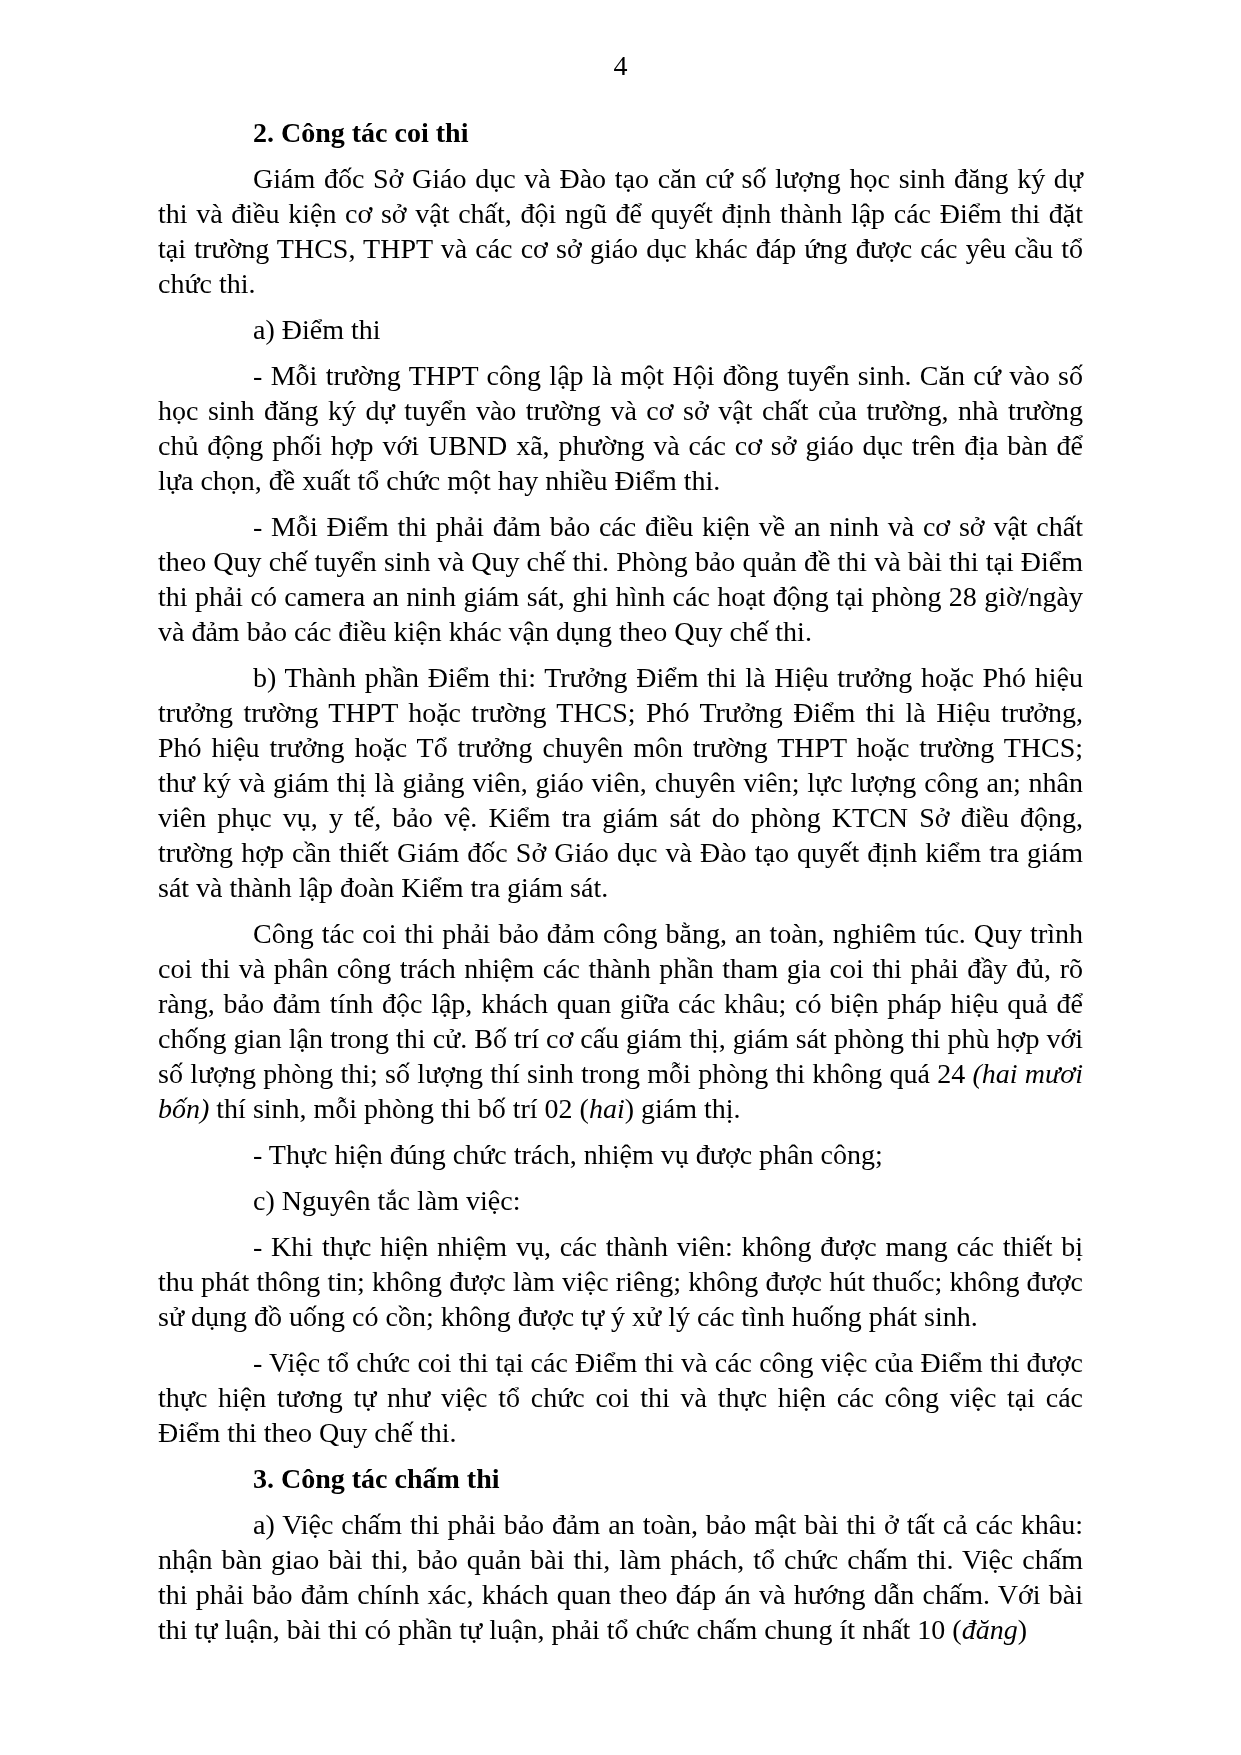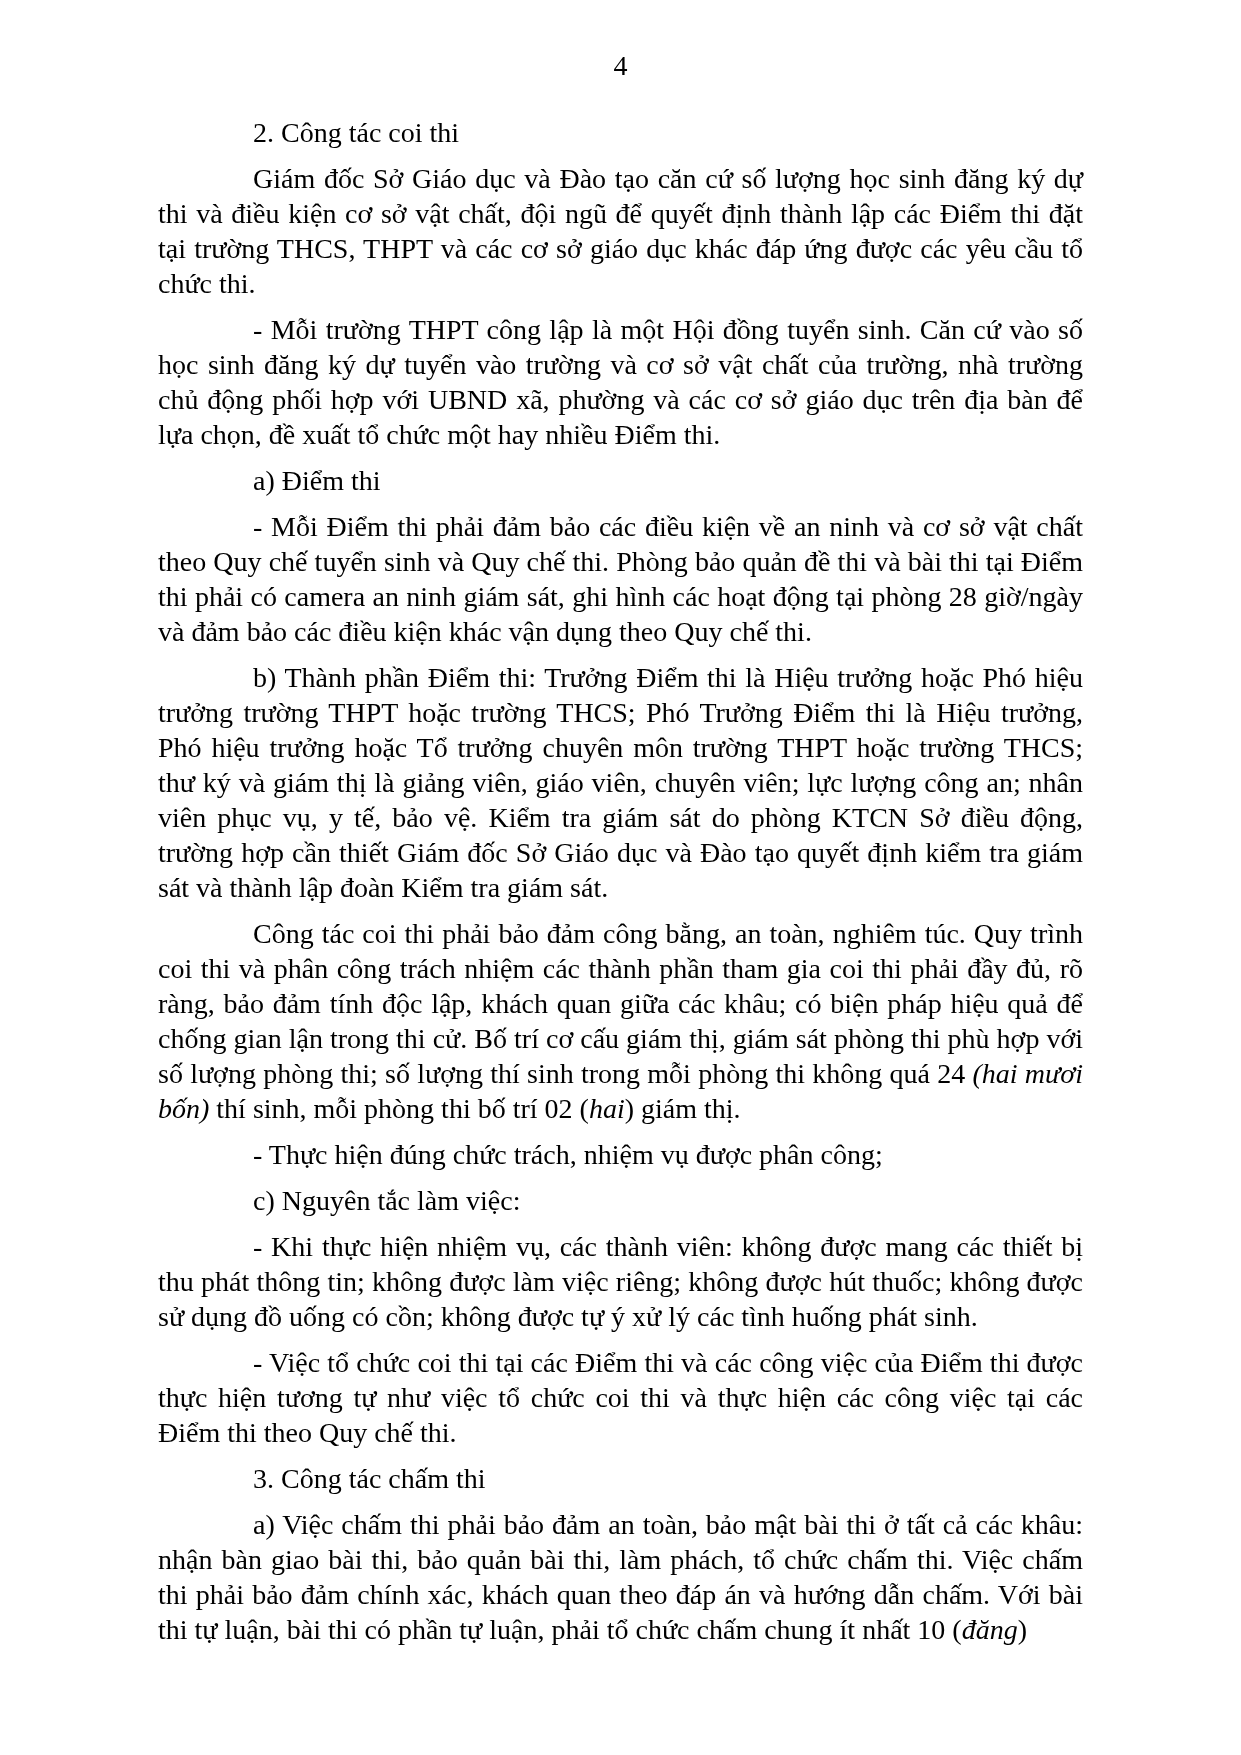--- a/index.html
+++ b/index.html
@@ -27,43 +27,43 @@
     margin: 32px 158px 0 158px; 
   }
   .para, .heading {
     margin: 0 0 11px 0;
     font-size: 28px;
     line-height: 35px;
     text-indent: 95px;
     text-align: justify;
   }
   .heading {
-    font-weight: normal;
+    font-weight: bold;
     text-align: left;
   }
   .italic {
     font-style: italic;
   }
 </style>
 </head>
 <body>
 
 <div class="page">
 
   <div class="page-number">4</div>
 
   <div class="content">
 
     <p class="heading"><span>2. Công tác coi thi</span></p>
 
     <p class="para"><span>Giám đốc Sở Giáo dục và Đào tạo căn cứ số lượng học sinh đăng ký dự thi và điều kiện cơ sở vật chất, đội ngũ để quyết định thành lập các Điểm thi đặt tại trường THCS, THPT và các cơ sở giáo dục khác đáp ứng được các yêu cầu tổ chức thi.</span></p>
 
+    <p class="para"><span>a) Điểm thi</span></p>
+
     <p class="para"><span>- Mỗi trường THPT công lập là một Hội đồng tuyển sinh. Căn cứ vào số học sinh đăng ký dự tuyển vào trường và cơ sở vật chất của trường, nhà trường chủ động phối hợp với UBND xã, phường và các cơ sở giáo dục trên địa bàn để lựa chọn, đề xuất tổ chức một hay nhiều Điểm thi.</span></p>
-
-    <p class="para"><span>a) Điểm thi</span></p>
 
     <p class="para"><span>- Mỗi Điểm thi phải đảm bảo các điều kiện về an ninh và cơ sở vật chất theo Quy chế tuyển sinh và Quy chế thi. Phòng bảo quản đề thi và bài thi tại Điểm thi phải có camera an ninh giám sát, ghi hình các hoạt động tại phòng 28 giờ/ngày và đảm bảo các điều kiện khác vận dụng theo Quy chế thi.</span></p>
 
     <p class="para"><span>b) Thành phần Điểm thi: Trưởng Điểm thi là Hiệu trưởng hoặc Phó hiệu trưởng trường THPT hoặc trường THCS; Phó Trưởng Điểm thi là Hiệu trưởng, Phó hiệu trưởng hoặc Tổ trưởng chuyên môn trường THPT hoặc trường THCS; thư ký và giám thị là giảng viên, giáo viên, chuyên viên; lực lượng công an; nhân viên phục vụ, y tế, bảo vệ. Kiểm tra giám sát do phòng KTCN Sở điều động, trường hợp cần thiết Giám đốc Sở Giáo dục và Đào tạo quyết định kiểm tra giám sát và thành lập đoàn Kiểm tra giám sát.</span></p>
 
     <p class="para"><span>Công tác coi thi phải bảo đảm công bằng, an toàn, nghiêm túc. Quy trình coi thi và phân công trách nhiệm các thành phần tham gia coi thi phải đầy đủ, rõ ràng, bảo đảm tính độc lập, khách quan giữa các khâu; có biện pháp hiệu quả để chống gian lận trong thi cử. Bố trí cơ cấu giám thị, giám sát phòng thi phù hợp với số lượng phòng thi; số lượng thí sinh trong mỗi phòng thi không quá 24 </span><span class="italic">(hai mươi bốn)</span><span> thí sinh, mỗi phòng thi bố trí 02 (</span><span class="italic">hai</span><span>) giám thị.</span></p>
 
     <p class="para"><span>- Thực hiện đúng chức trách, nhiệm vụ được phân công;</span></p>
 
     <p class="para"><span>c) Nguyên tắc làm việc:</span></p>

